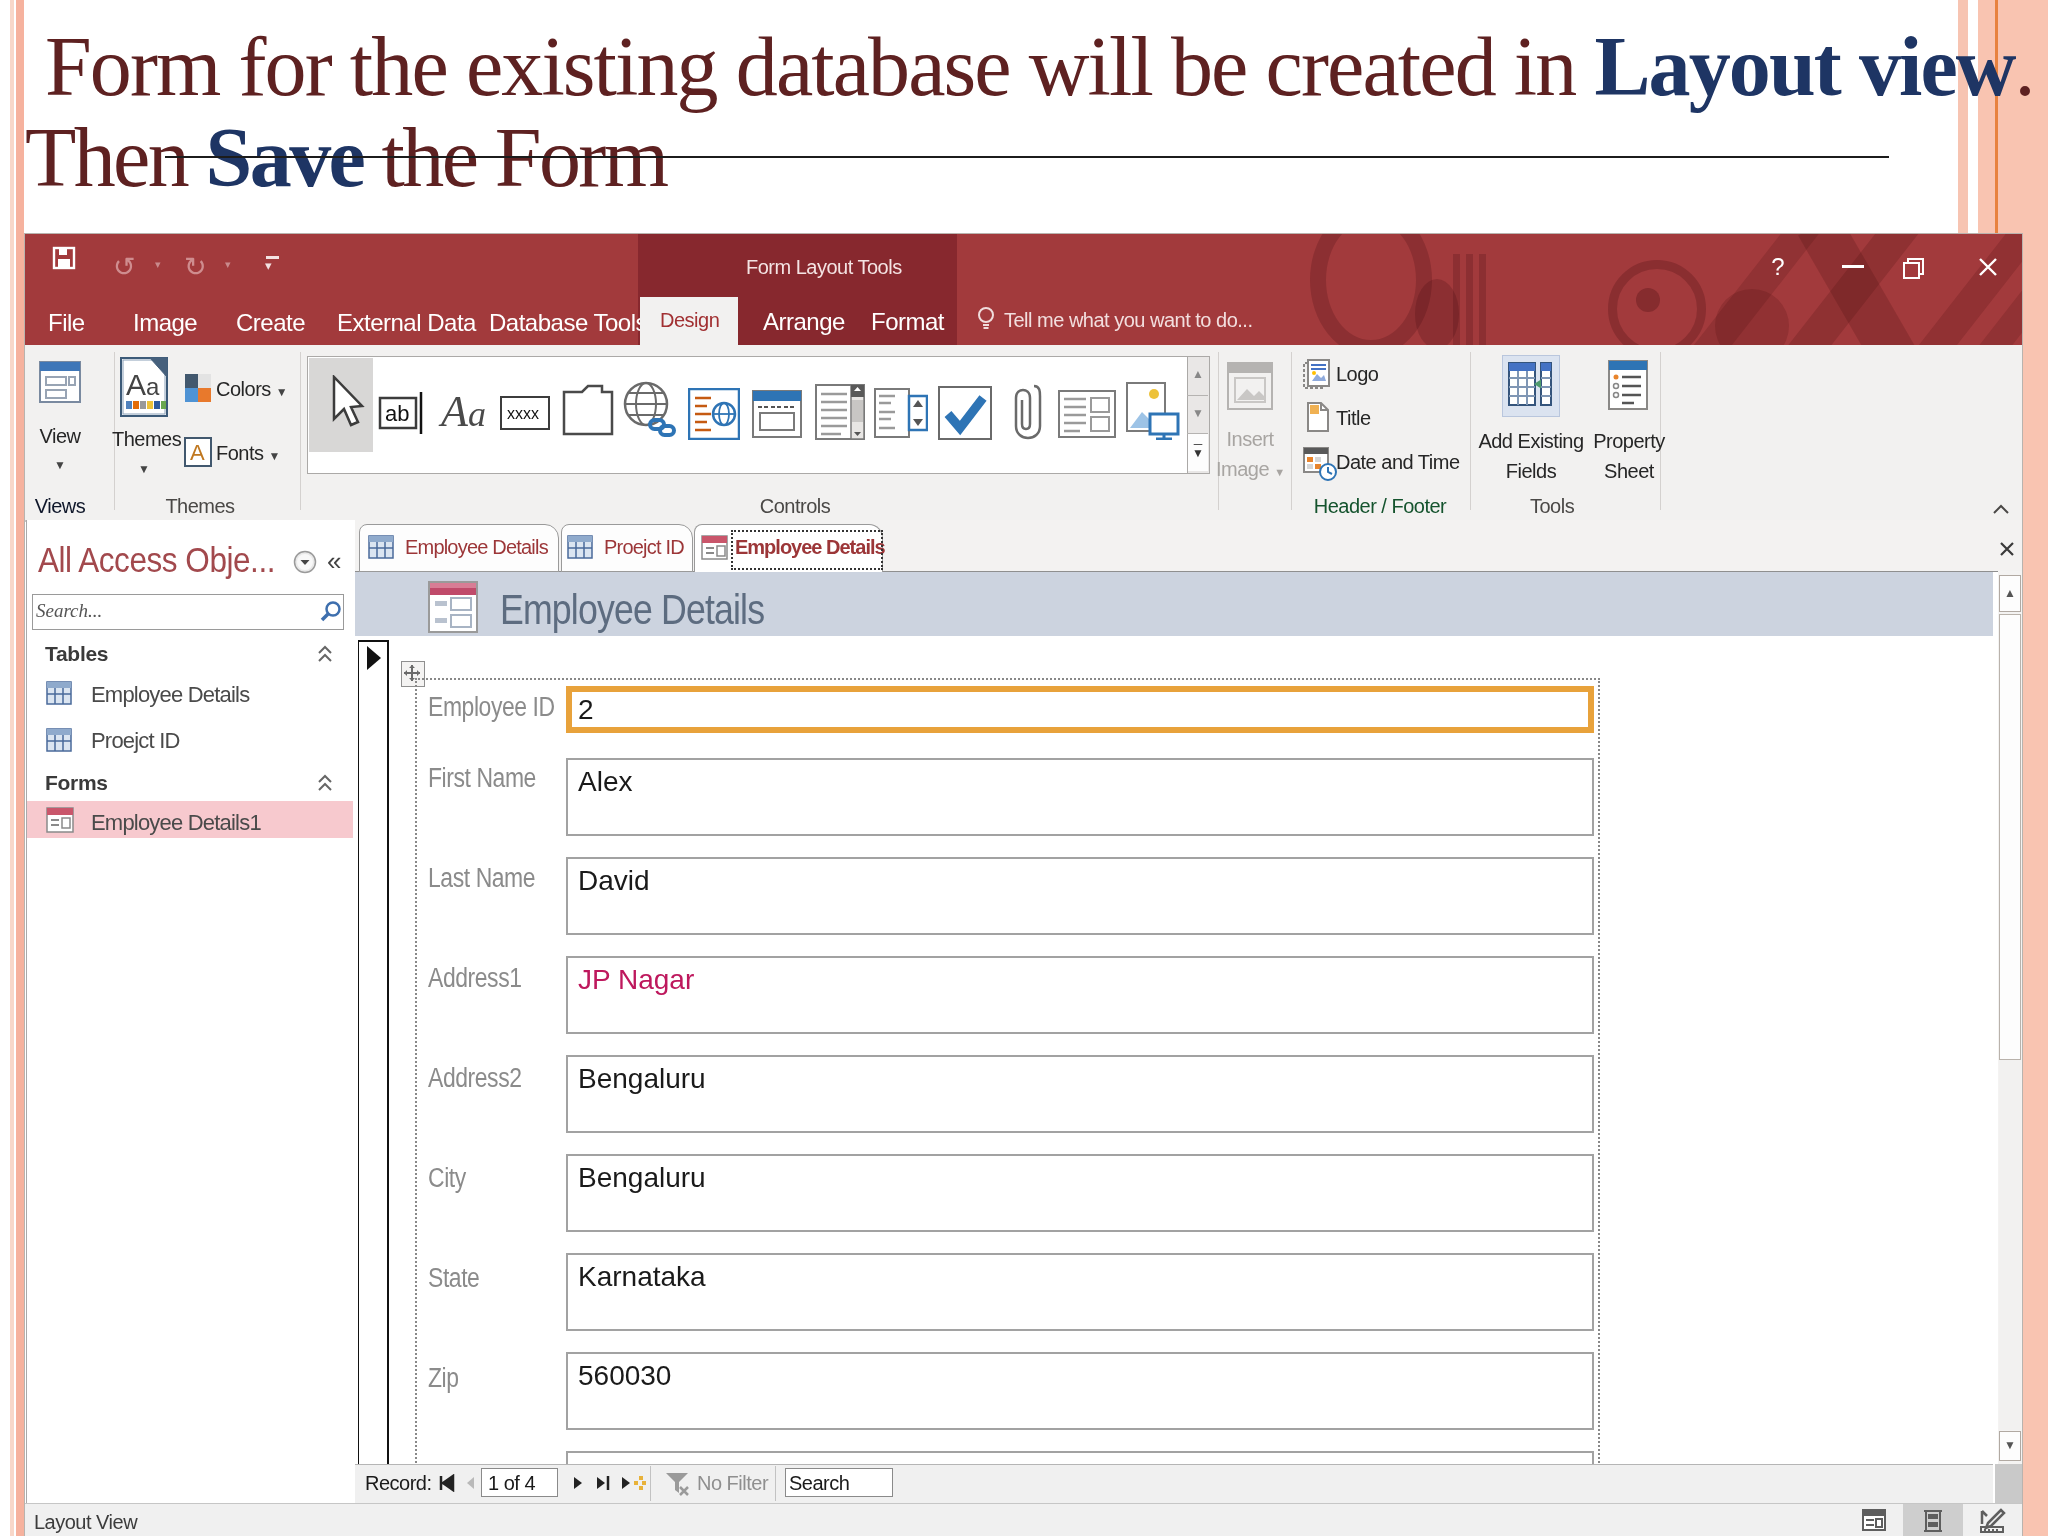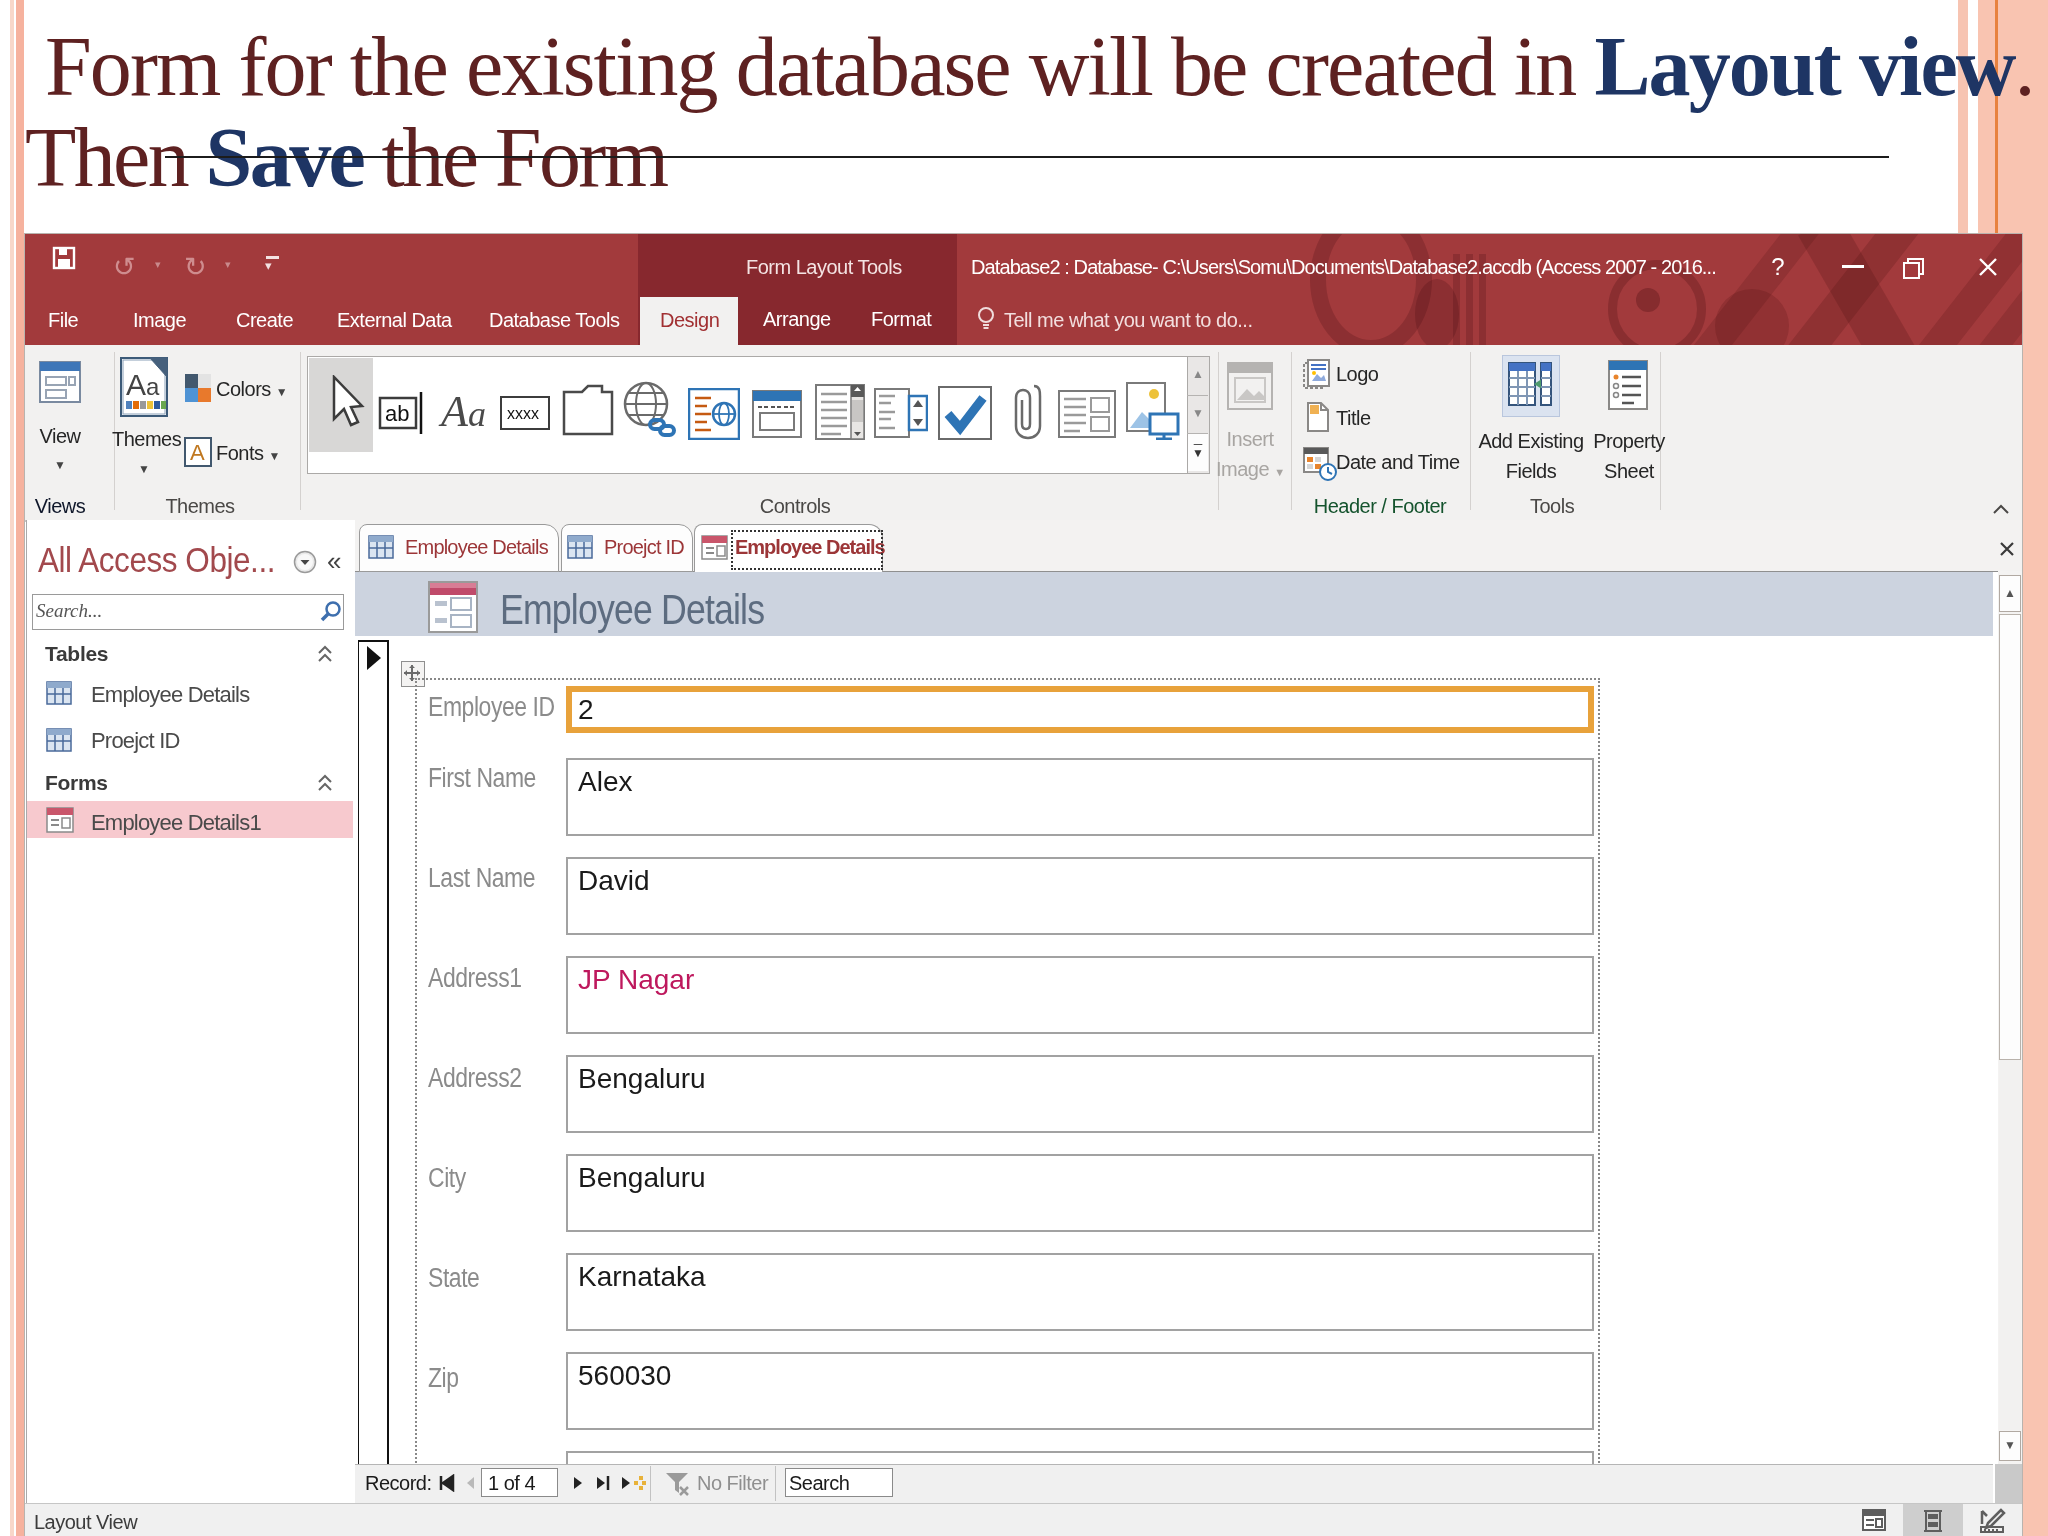--- a/index.html
+++ b/index.html
@@ -1,18 +1,18 @@
 <!DOCTYPE html>
 <html><head>
 <meta charset="utf-8">
 <style>
   html,body{margin:0;padding:0;}
   body{width:2048px;height:1536px;overflow:hidden;background:#fff;font-family:"Liberation Sans",sans-serif;}
   .a{position:absolute;}
-  .tabtxt{color:#fff;font-size:20px;letter-spacing:-0.5px;}
+  .tabtxt{color:#fff;font-size:24px;letter-spacing:-0.5px;}
 </style>
 </head>
 <body>
 <div class="a" style="left:0;top:0;width:2048px;height:1536px;">
 
 <div class="a" style="left:10px;top:0;width:4px;height:1536px;background:#f8d7c9;"></div>
 <div class="a" style="left:16px;top:0;width:8px;height:1536px;background:#f6b29e;"></div>
 <div class="a" style="left:1958px;top:0;width:10px;height:1536px;background:#f7c4b2;"></div>
 <div class="a" style="left:1978px;top:0;width:70px;height:1536px;background:#f9c4b1;"></div>
 <div class="a" style="left:1995px;top:0;width:3px;height:1536px;background:#e8823f;"></div>
@@ -35,21 +35,20 @@
   <div class="a" style="left:1690px;top:55px;width:74px;height:74px;background:rgba(55,5,8,0.16);border-radius:50% 50% 0 50%;transform:rotate(45deg);"></div>
   <div class="a" style="left:1705px;top:-60px;width:30px;height:260px;background:rgba(55,5,8,0.15);transform:rotate(38deg);"></div>
   <div class="a" style="left:1800px;top:-60px;width:34px;height:260px;background:rgba(55,5,8,0.17);transform:rotate(38deg);"></div>
   <div class="a" style="left:1845px;top:-30px;width:46px;height:300px;background:rgba(55,5,8,0.18);transform:rotate(-30deg);"></div>
   <div class="a" style="left:1930px;top:-60px;width:30px;height:260px;background:rgba(55,5,8,0.16);transform:rotate(38deg);"></div>
   <div class="a" style="left:1990px;top:-60px;width:26px;height:260px;background:rgba(55,5,8,0.15);transform:rotate(38deg);"></div>
 </div>
 
 <div class="a" style="left:638px;top:234px;width:319px;height:111px;background:#87282e;"></div>
 <div class="a" style="left:726px;top:256px;width:240px;height:24px;color:#f4e3e3;font-size:20px;letter-spacing:-0.5px;margin-left:20px;">Form Layout Tools</div>
-<div class="a" style="left:971px;top:256px;width:760px;height:24px;color:#fff;font-size:20px;letter-spacing:-0.9px;white-space:nowrap;">Database2 : Database- C:\Users\Somu\Documents\Database2.accdb (Access 2007 - 2016...</div>
 
 <div class="a" style="left:1763px;top:253px;width:30px;height:28px;color:#fff;font-size:24px;text-align:center;">?</div>
 <div class="a" style="left:1842px;top:265px;width:22px;height:3px;background:#fff;"></div>
 <div class="a" style="left:1907px;top:258px;width:13px;height:13px;border:2px solid #fff;background:transparent;"></div>
 <div class="a" style="left:1903px;top:262px;width:13px;height:13px;border:2px solid #fff;background:#a23a3c;"></div>
 <svg class="a" style="left:1978px;top:257px;" width="20" height="20" viewBox="0 0 20 20">
   <path d="M2 2 L18 18 M18 2 L2 18" stroke="#fff" stroke-width="2.4"></path>
 </svg>
 
 <svg class="a" style="left:52px;top:246px;" width="24" height="24" viewBox="0 0 24 24">

